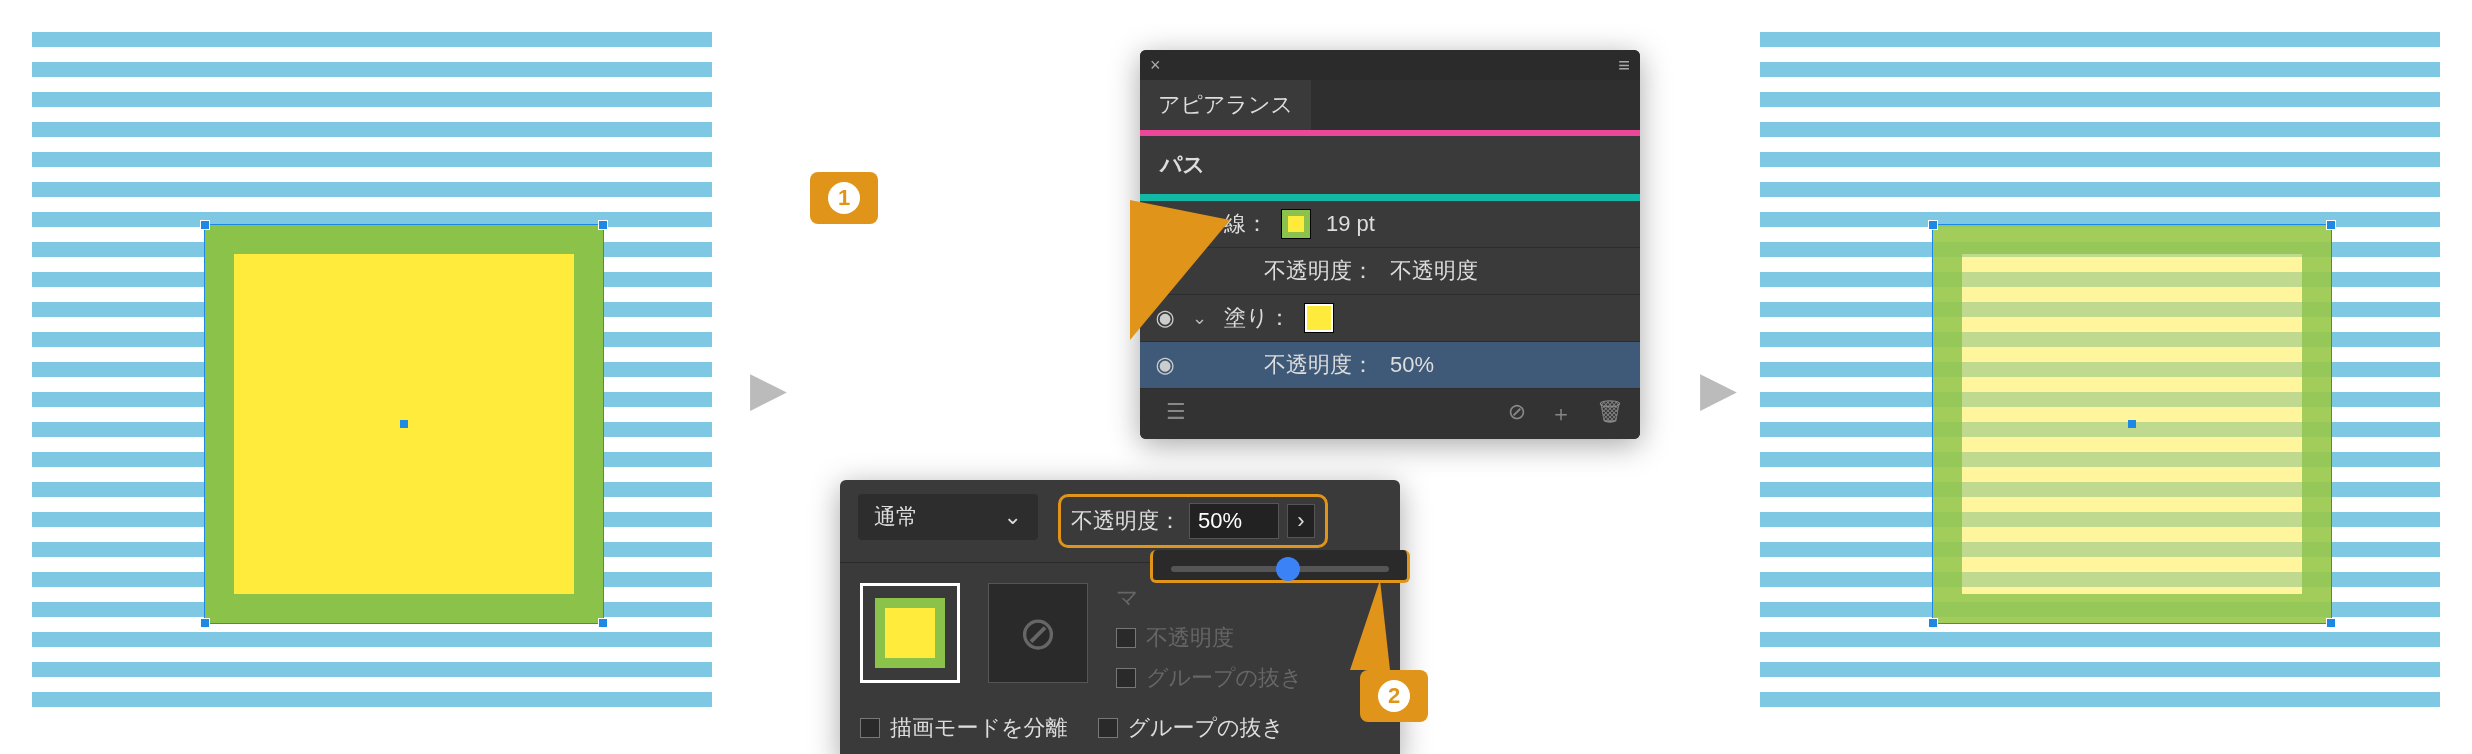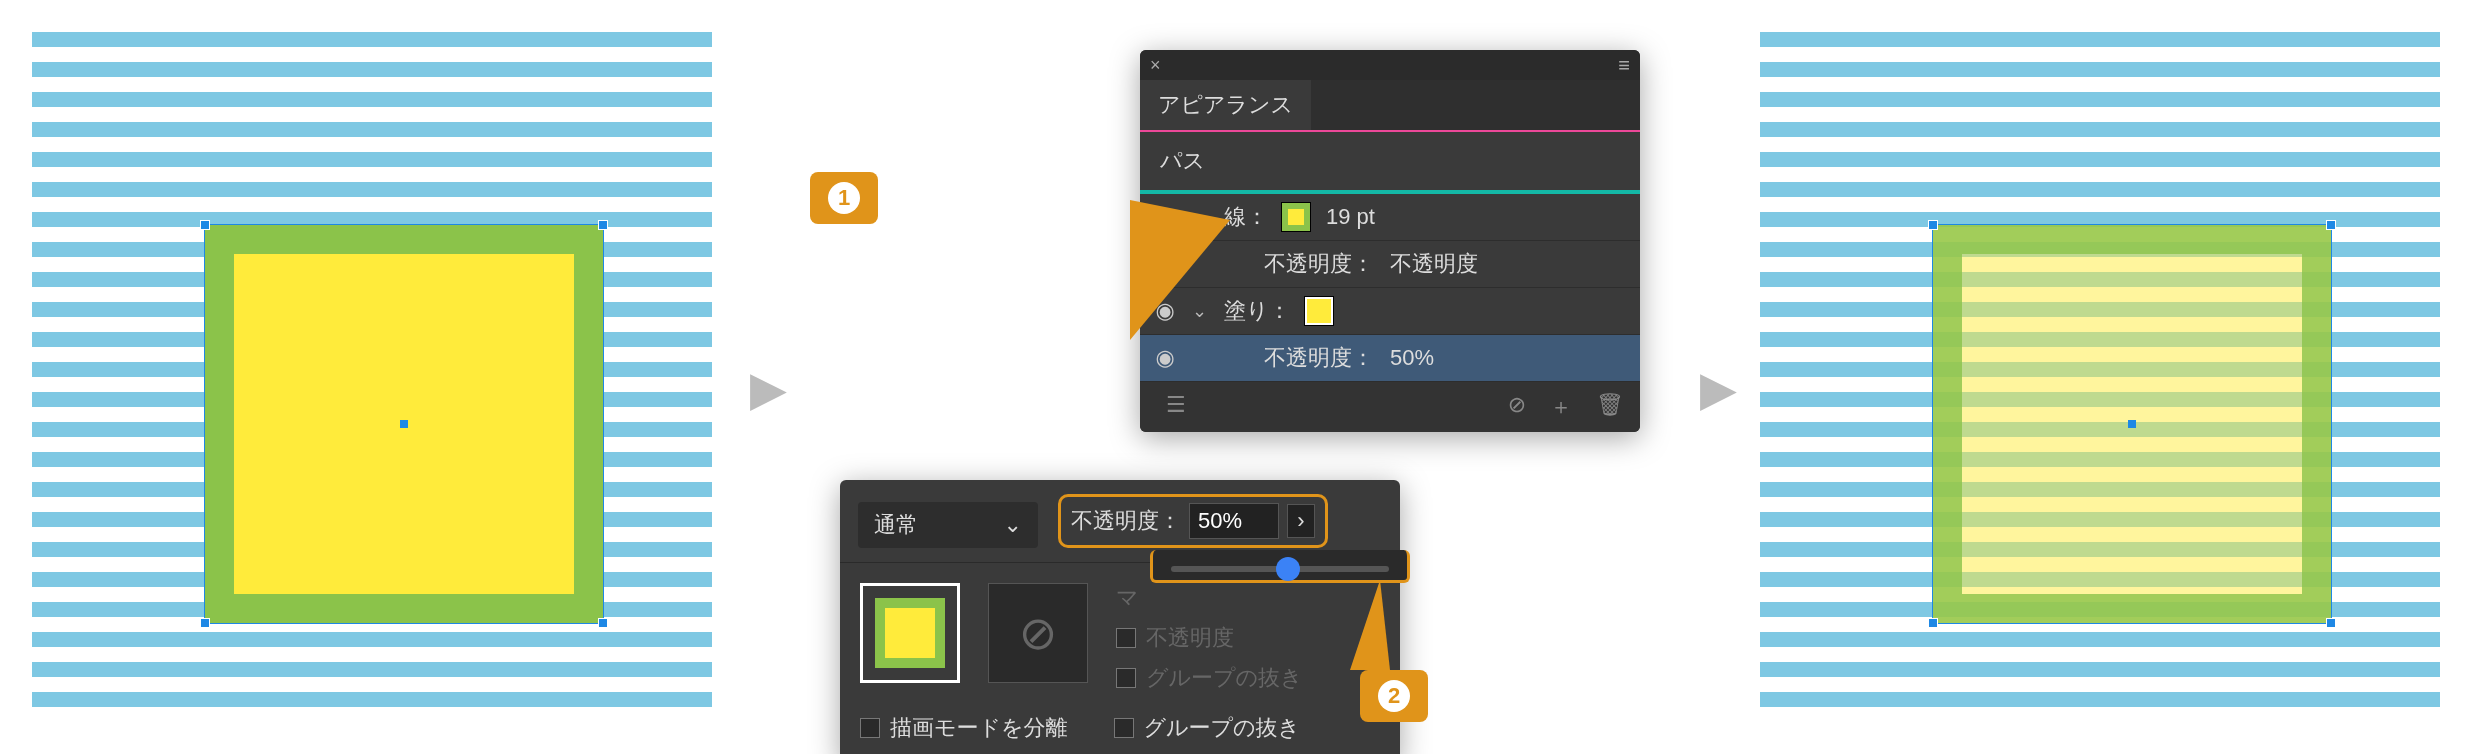--- a/index.html
+++ b/index.html
@@ -133,31 +133,31 @@
     display:flex;
     align-items:center;
     padding:0 10px;
     border-radius:6px 6px 0 0;
   }
   .panel-titlebar .x { font-size:18px;color:#aaa; }
   .panel-titlebar .menu-icon { margin-left:auto;color:#aaa;font-size:20px; }
   .tabbar {
     display:flex;
     background:#2f2f2f;
-    border-bottom:2px solid #ec4899;
+    border-bottom:6px solid #ec4899;
   }
   .tab {
     padding:10px 18px;
     background:#3a3a3a;
     font-size:22px;
   }
   .section-title {
     padding:14px 20px;
-    font-weight:400;
-    border-bottom:4px solid #14b8a6;
+    font-weight:700;
+    border-bottom:7px solid #14b8a6;
   }
   .row {
     display:flex;
     align-items:center;
     padding:8px 12px;
     gap:14px;
     border-bottom:1px solid #2d2d2d;
   }
   .row.sel { background:#3f5a78; }
   .eye { width:26px; text-align:center; color:#ccc; }
@@ -185,21 +185,21 @@
   .panel-footer span:first-child { margin-right:auto; margin-left:10px; }
 
   
   .transp {
     left:840px; top:480px;
     width:560px;
     z-index:40;
   }
   .transp-top {
     display:flex;
-    align-items:flex-end;
+    align-items:flex-start;
     padding:14px 18px;
     gap:20px;
     border-bottom:1px solid #2a2a2a;
     position:relative;
   }
   .blend {
     display:flex; align-items:center; gap:10px;
     background:#2d2d2d;
     padding:8px 16px;
     border-radius:4px;
@@ -365,21 +365,21 @@
         <span>不透明度</span>
       </div>
       <div class="chk-row">
         <span class="chk"></span>
         <span>グループの抜き</span>
       </div>
     </div>
   </div>
 
   <div class="transp-bottom">
-    <div style="display:flex;gap:46px">
+    <div style="display:flex;gap:30px">
       <div class="chk-row">
         <span class="chk"></span>
         <span>描画モードを分離</span>
       </div>
       <div class="chk-row">
         <span class="chk"></span>
         <span>グループの抜き</span>
       </div>
     </div>
 

